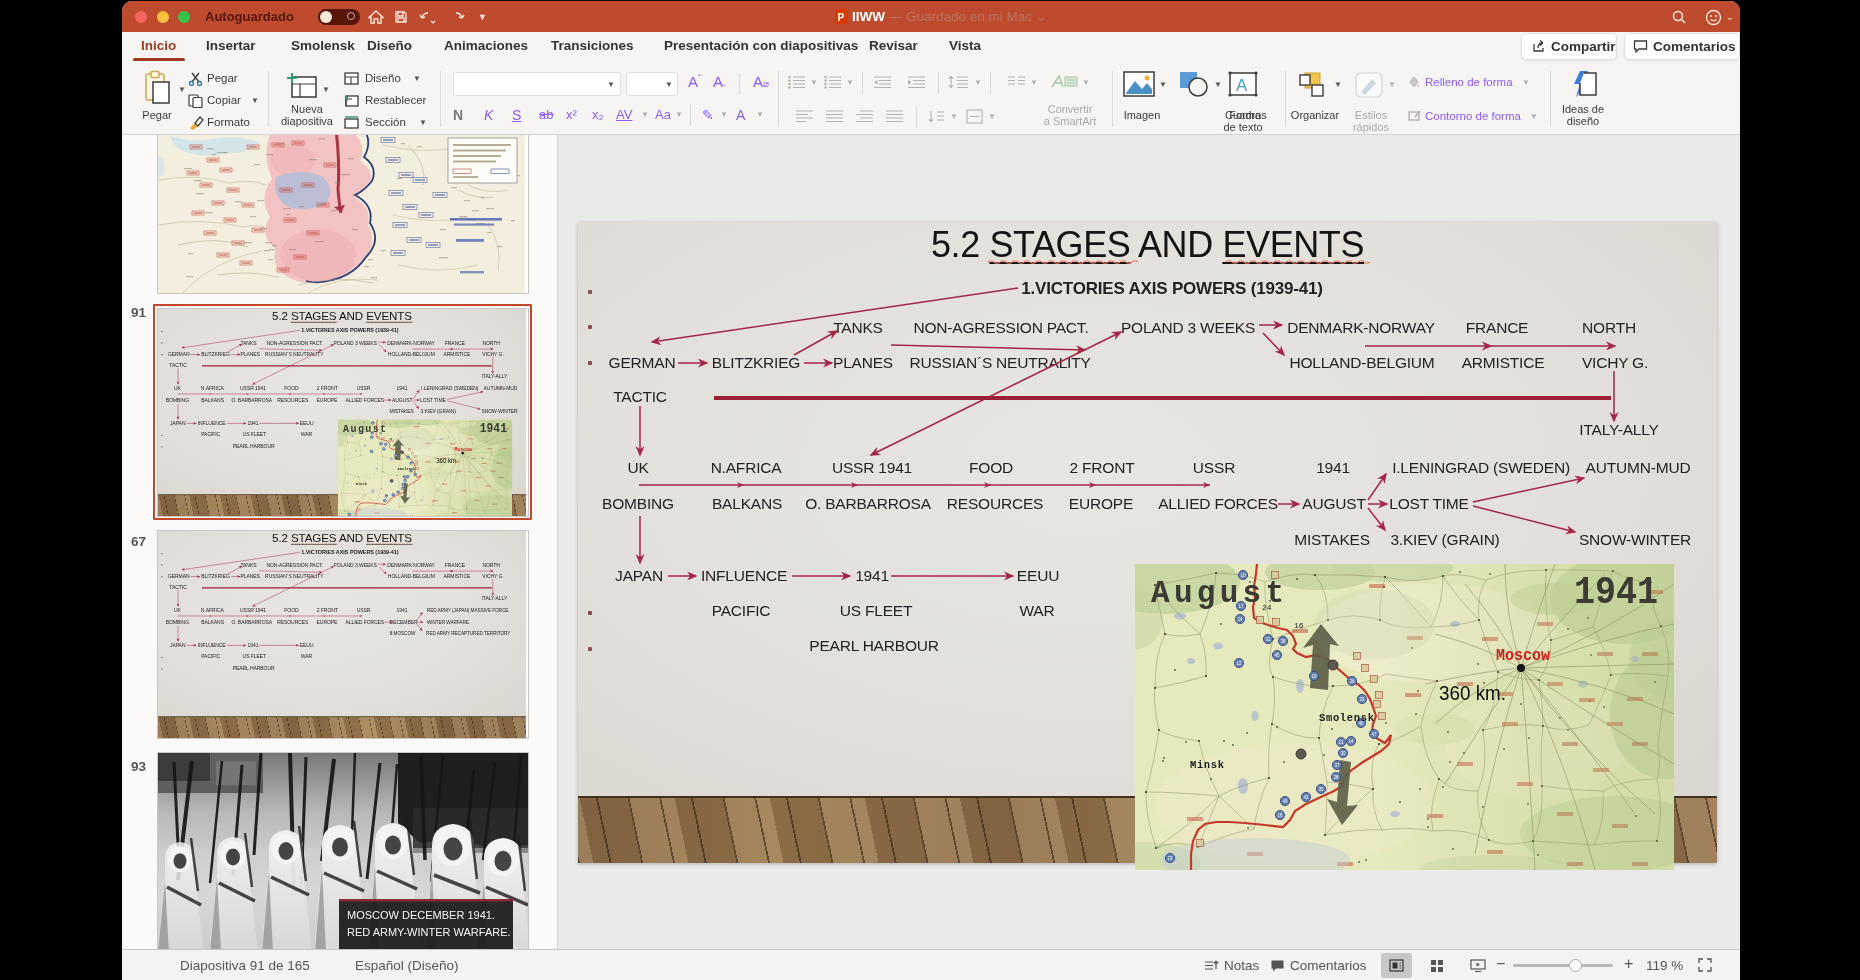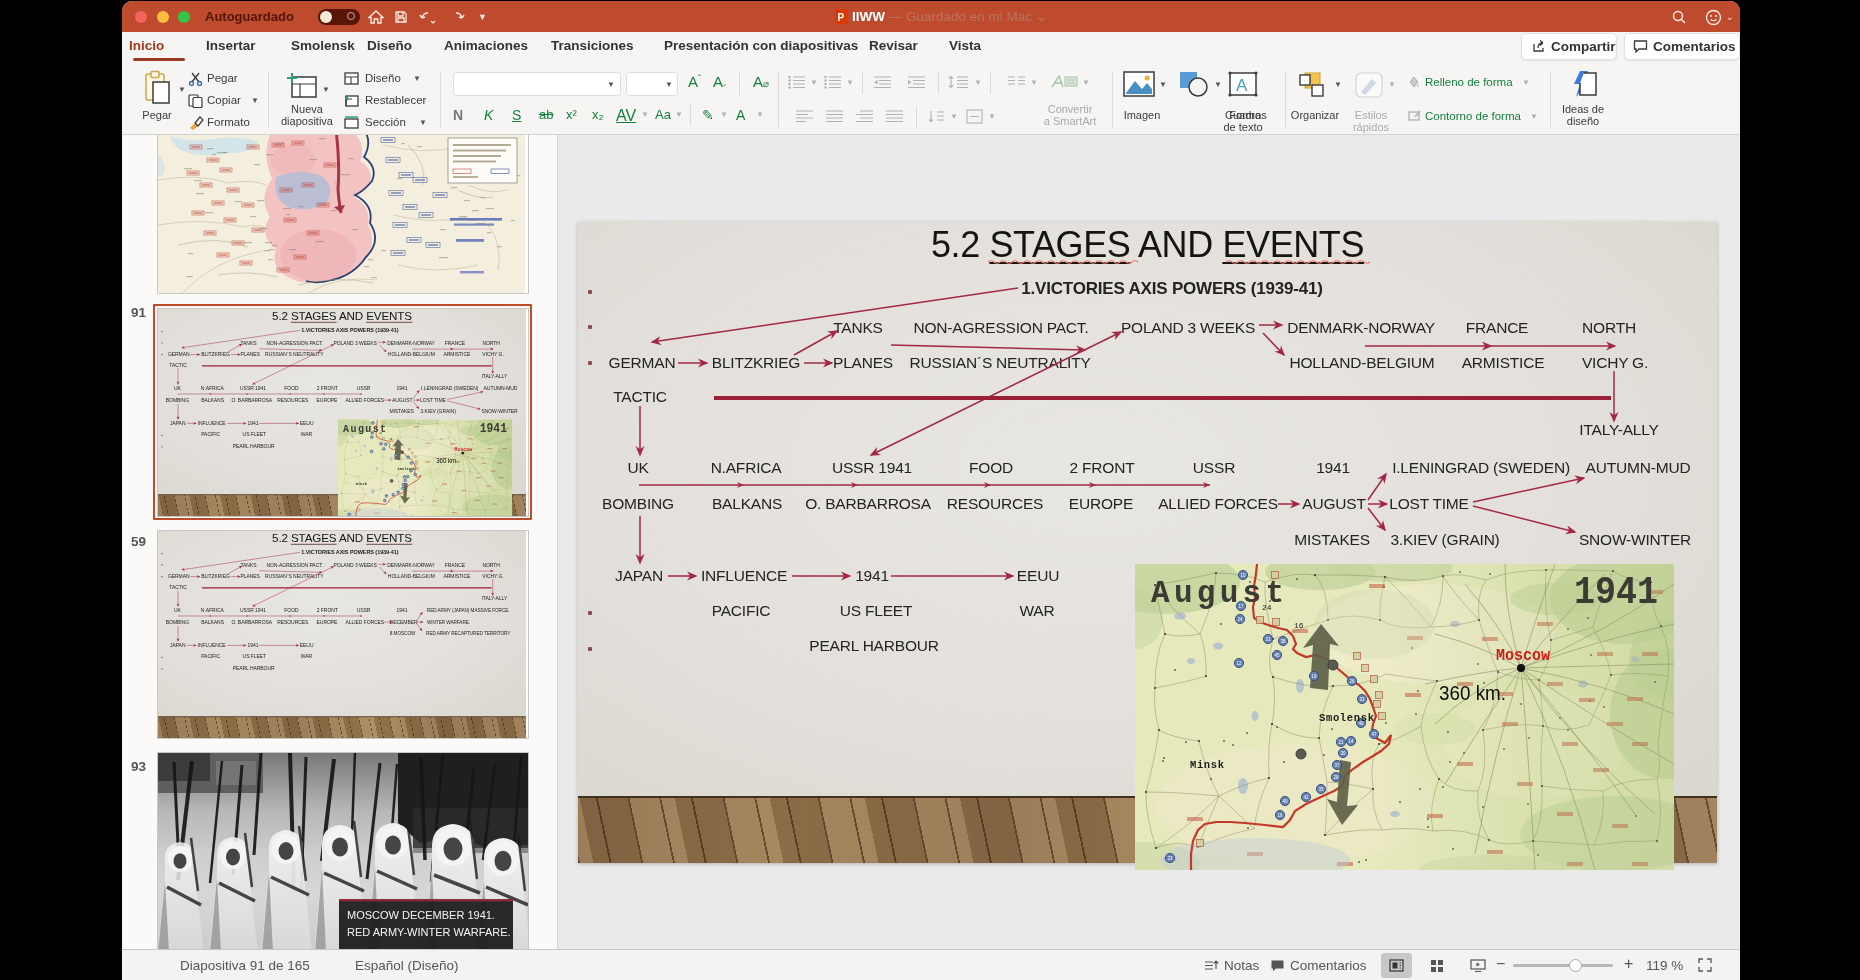--- a/index.html
+++ b/index.html
@@ -16,21 +16,21 @@
 #doctitle .dim{color:#b9755f;font-weight:normal}
 #tabs{position:absolute;left:0;top:31px;width:100%;height:31px;background:#f6f5f3}
 .tab{position:absolute;top:6px;font-size:13.5px;color:#333;font-weight:bold}
 .tab.act{color:#9e3a21}
 #tabline{position:absolute;left:11px;top:26px;width:52px;height:3px;background:#9e3a21;border-radius:2px}
 #ribbon{position:absolute;left:0;top:62px;width:100%;height:72px;background:#f6f5f3;border-bottom:1px solid #d5d3d1}
 .rsep{position:absolute;top:8px;width:1px;height:56px;background:#dddbd9}
 .rlab{position:absolute;font-size:11px;color:#3b3b3b;text-align:center}
 .rlab.gray{color:#a9a9a9}
 .rtxt{position:absolute;font-size:11.5px;color:#3b3b3b}
-.rtxt.gray{color:#15803d}
+.rtxt.gray{color:#8b5cf6}
 .car{position:absolute;font-size:8px;color:#555}
 .car.gray{color:#b0b0b0}
 .whitebox{position:absolute;background:#fff;border:1px solid #e0deda;border-radius:3px}
 #panel{position:absolute;left:1px;top:134px;width:435px;height:814px;background:#fbfaf9;overflow:hidden}
 #panel .vline{position:absolute;right:0;top:0;width:1px;height:100%;background:#d8d6d4}
 .thumbwrap{position:absolute;left:35px;width:370px;background:#fff;outline:1px solid #c9c7c5}
 .thumbnum{position:absolute;left:8px;font-size:13.5px;font-weight:bold;color:#555}
 .selbox{position:absolute;left:30px;width:379px;height:216px;border:2.5px solid #c0492c;border-radius:1px}
 #main{position:absolute;left:436px;top:134px;width:1182px;height:814px;background:#eaeaea}
 #canvas{position:absolute;left:20px;top:87px;width:1139px;height:641px;box-shadow:0 1px 4px rgba(0,0,0,0.25)}
@@ -88,21 +88,21 @@
         </svg>
         <svg width="17" height="17" viewBox="0 0 17 17" style="position:absolute;left:1583px;top:8px" xmlns="http://www.w3.org/2000/svg">
           <circle cx="8.5" cy="8.5" r="7" fill="none" stroke="#fce9df" stroke-width="1.4"></circle>
           <circle cx="6" cy="7" r="1" fill="#fce9df"></circle>
           <circle cx="11" cy="7" r="1" fill="#fce9df"></circle>
           <path d="M5.5,10.5 Q8.5,13 11.5,10.5" fill="none" stroke="#fce9df" stroke-width="1.2"></path>
         </svg>
         <div class="tbico" style="left:1604px;font-size:9px;top:11px">⌄</div>
       </div>
 <div id="tabs">
-        <div class="tab act" style="left:7px">Inicio</div>
+        <div class="tab act" style="left:19px">Inicio</div>
         <div class="tab" style="left:84px">Insertar</div>
         <div class="tab" style="left:169px">Smolensk</div>
         <div class="tab" style="left:245px">Diseño</div>
         <div class="tab" style="left:322px">Animaciones</div>
         <div class="tab" style="left:429px">Transiciones</div>
         <div class="tab" style="left:542px">Presentación con diapositivas</div>
         <div class="tab" style="left:747px">Revisar</div>
         <div class="tab" style="left:827px">Vista</div>
         <div id="tabline"></div>
         <div style="position:absolute;left:1399px;top:1px;width:96px;height:27px;background:#fefefe;border:1px solid #e3e1df;border-radius:5px;box-shadow:0 1px 2px rgba(0,0,0,.08)"></div>
@@ -177,21 +177,21 @@
         <div class="rtxt gray" style="left:566px;top:10px;font-size:15px">A<span style="font-size:9px;vertical-align:super">ˆ</span></div>
         <div class="rtxt gray" style="left:591px;top:10px;font-size:15px">A<span style="font-size:9px;vertical-align:sub">ˇ</span></div>
         <div class="rsep" style="left:617px;height:22px;top:10px"></div>
         <div class="rtxt gray" style="left:631px;top:10px;font-size:15px">A<span style="font-size:10px">⌀</span></div>
         <div class="rtxt" style="left:331px;top:44px;font-weight:bold;color:#777;font-size:14px">N</div>
         <div class="rtxt gray" style="left:362px;top:44px;font-style:italic;font-size:14px">K</div>
         <div class="rtxt gray" style="left:390px;top:44px;text-decoration:underline;font-size:14px">S</div>
         <div class="rtxt gray" style="left:417px;top:44px;text-decoration:line-through;font-size:13px">ab</div>
         <div class="rtxt gray" style="left:444px;top:44px;font-size:13px">x²</div>
         <div class="rtxt gray" style="left:470px;top:44px;font-size:13px">x₂</div>
-        <div class="rtxt gray" style="left:494px;top:44px;font-size:16px;text-decoration:underline">AV</div>
+        <div class="rtxt gray" style="left:494px;top:44px;font-size:13px;text-decoration:underline">AV</div>
         <div class="car gray" style="left:519px;top:47px">▼</div>
         <div class="rtxt gray" style="left:533px;top:44px;font-size:13px">Aa</div>
         <div class="car gray" style="left:553px;top:47px">▼</div>
         <div class="rsep" style="left:568px;height:22px;top:41px"></div>
         <div class="rtxt gray" style="left:580px;top:44px;font-size:14px">✎</div>
         <div class="car gray" style="left:598px;top:47px">▼</div>
         <div class="rtxt gray" style="left:614px;top:44px;font-size:14px">A</div>
         <div class="car gray" style="left:634px;top:47px">▼</div>
         <div class="rsep" style="left:656px"></div>
         <svg width="18" height="15" viewBox="0 0 18 15" style="position:absolute;left:666px;top:12px" xmlns="http://www.w3.org/2000/svg">
@@ -845,21 +845,21 @@
               <text x="16" y="38" font-family="Liberation Mono" font-weight="bold" font-size="31" fill="#3b3b34" textLength="133">August</text>
               <text x="439" y="39" font-family="Liberation Mono" font-weight="bold" font-size="38" fill="#3b3b34" textLength="84" lengthAdjust="spacingAndGlyphs">1941</text>
               <text x="304" y="136" font-family="Liberation Sans" font-size="21" fill="#0c0c0c" textLength="67" lengthAdjust="spacingAndGlyphs">360 km.</text>
               <text x="184" y="157" font-family="Liberation Mono" font-weight="bold" font-size="10.5" fill="#1c1c1c" textLength="55">Smolensk</text>
               <text x="55" y="204" font-family="Liberation Mono" font-weight="bold" font-size="10.5" fill="#1c1c1c" textLength="34">Minsk</text>
               <text x="127" y="46" font-family="Liberation Mono" font-size="8" fill="#222">24</text>
               <text x="159" y="64" font-family="Liberation Mono" font-size="8" fill="#222">16</text>
             </svg>
           </div>
   </div>
-  <div class="thumbnum" style="top:399px">59</div>
+  <div class="thumbnum" style="top:399px">67</div>
   <div class="thumbwrap" style="top:396px;height:207px;overflow:hidden">
     <div class="slide" style="transform:scale(0.3231);transform-origin:0 0">
             <div class="title">5.2 <span class="ul">STAGES</span> AND <span class="ul">EVENTS</span></div>
             <svg class="arr" width="1139" height="60" viewBox="0 0 1139 60" xmlns="http://www.w3.org/2000/svg" style="top:0">
               <path d="M410,40 q3,-2.5 6,0 t6,0 t6,0 t6,0 t6,0 t6,0 t6,0 t6,0 t6,0 t6,0 t6,0 t6,0 t6,0 t6,0 t6,0 t6,0 t6,0 t6,0 t6,0 t6,0 t6,0 t6,0 t6,0 t6,0 t6,0 " fill="none" stroke="#e87a6a" stroke-width="1.2"></path>
               <path d="M648,40 q3,-2.5 6,0 t6,0 t6,0 t6,0 t6,0 t6,0 t6,0 t6,0 t6,0 t6,0 t6,0 t6,0 t6,0 t6,0 t6,0 t6,0 t6,0 t6,0 t6,0 t6,0 t6,0 t6,0 t6,0 t6,0 " fill="none" stroke="#e87a6a" stroke-width="1.2"></path>
             </svg>
             <span class="lb sub" style="left:594px;top:67px;">1.VICTORIES AXIS POWERS (1939-41)</span>
             <div class="bul" style="left:10px;top:68px"></div>
             <div class="bul" style="left:10px;top:103px"></div>

